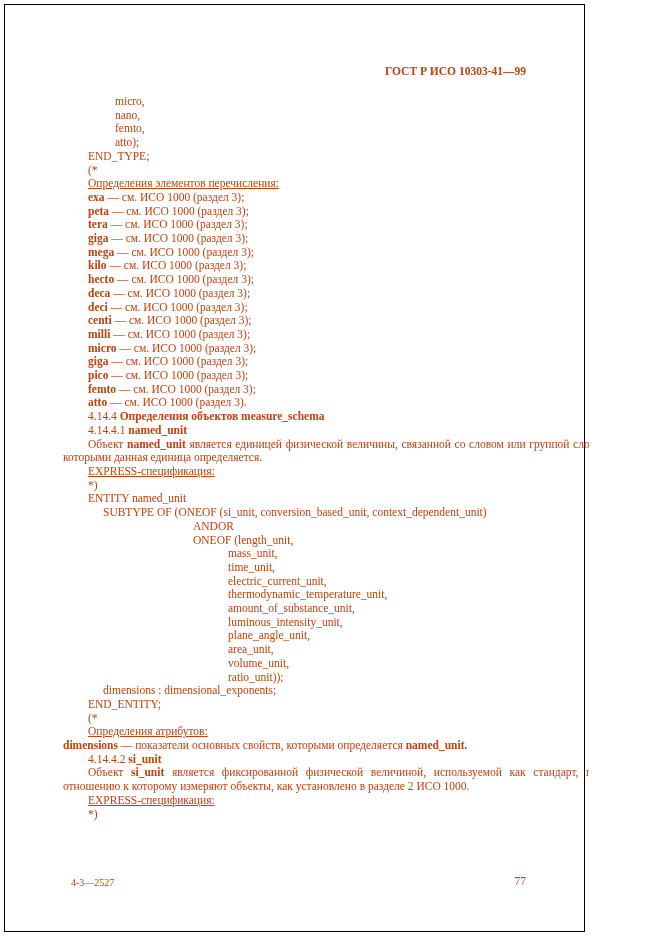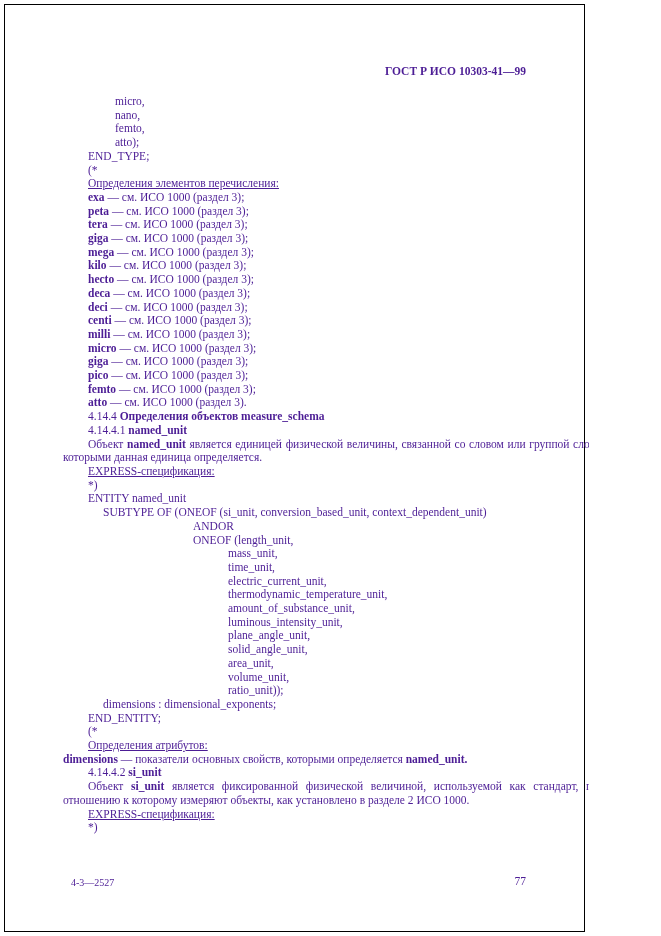--- a/index.html
+++ b/index.html
@@ -1,21 +1,21 @@
 <!DOCTYPE html>
 <html><head>
 <meta charset="utf-8">
 <style>
   html,body{margin:0;padding:0;background:#ffffff;}
   .page{
     position:relative;
     width:589px;height:936px;
     background:#ffffff;
     font-family:"Liberation Serif", serif;
-    color:#4c1d95;
+    color:#c2410c;
     overflow:hidden;
   }
   .frame{
     position:absolute;
     left:4px;top:4px;right:4px;bottom:4px;
     border:1px solid #000;
     pointer-events:none;
   }
   .doc-header{
     position:absolute;
@@ -92,21 +92,20 @@
       <div class="line ind3"><span>SUBTYPE OF (ONEOF (si_unit, conversion_based_unit, context_dependent_unit)</span></div>
       <div class="line ind4"><span>ANDOR</span></div>
       <div class="line ind4"><span>ONEOF (length_unit,</span></div>
       <div class="line ind5"><span>mass_unit,</span></div>
       <div class="line ind5"><span>time_unit,</span></div>
       <div class="line ind5"><span>electric_current_unit,</span></div>
       <div class="line ind5"><span>thermodynamic_temperature_unit,</span></div>
       <div class="line ind5"><span>amount_of_substance_unit,</span></div>
       <div class="line ind5"><span>luminous_intensity_unit,</span></div>
       <div class="line ind5"><span>plane_angle_unit,</span></div>
-      <div class="line ind5"><span>solid_angle_unit,</span></div>
       <div class="line ind5"><span>area_unit,</span></div>
       <div class="line ind5"><span>volume_unit,</span></div>
       <div class="line ind5"><span>ratio_unit));</span></div>
       <div class="line ind3"><span>dimensions : dimensional_exponents;</span></div>
       <div class="line ind1"><span>END_ENTITY;</span></div>
       <div class="line ind1"><span>(*</span></div>
       <div class="line ind1"><span class="u">Определения атрибутов:</span></div>
       <div class="para ind0"><span class="b">dimensions</span><span> — показатели основных свойств, которыми определяется </span><span class="b">named_unit.</span></div>
       <div class="line ind1"><span>4.14.4.2 </span><span class="b">si_unit</span></div>
       <div class="para ind1"><span>Объект </span><span class="b">si_unit</span><span> является фиксированной физической величиной, используемой как стандарт, по отношению к которому измеряют объекты, как установлено в разделе 2 ИСО 1000.</span></div>

